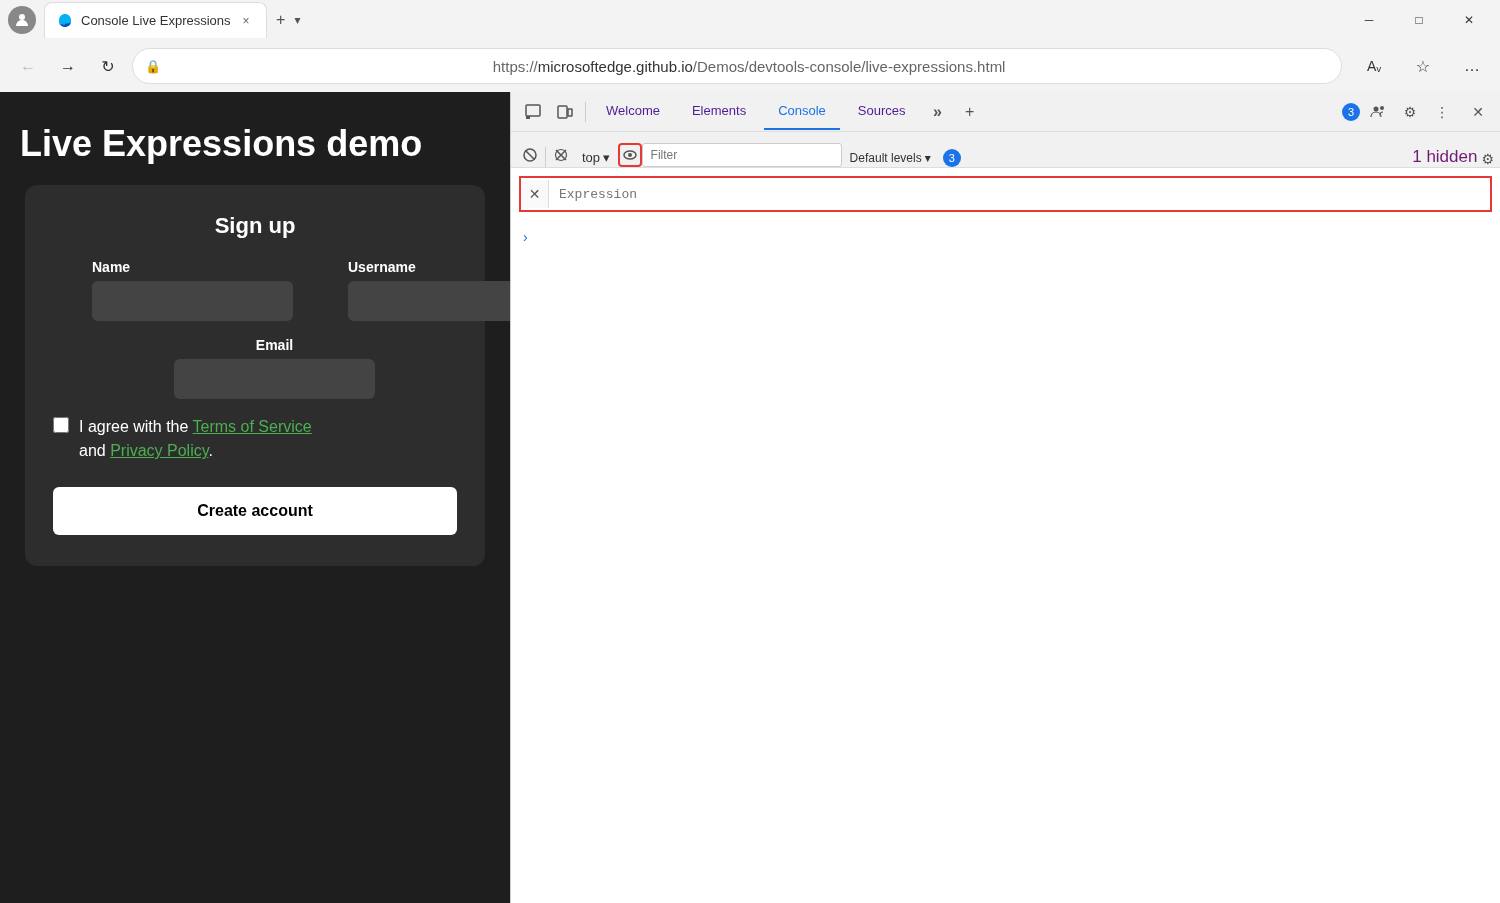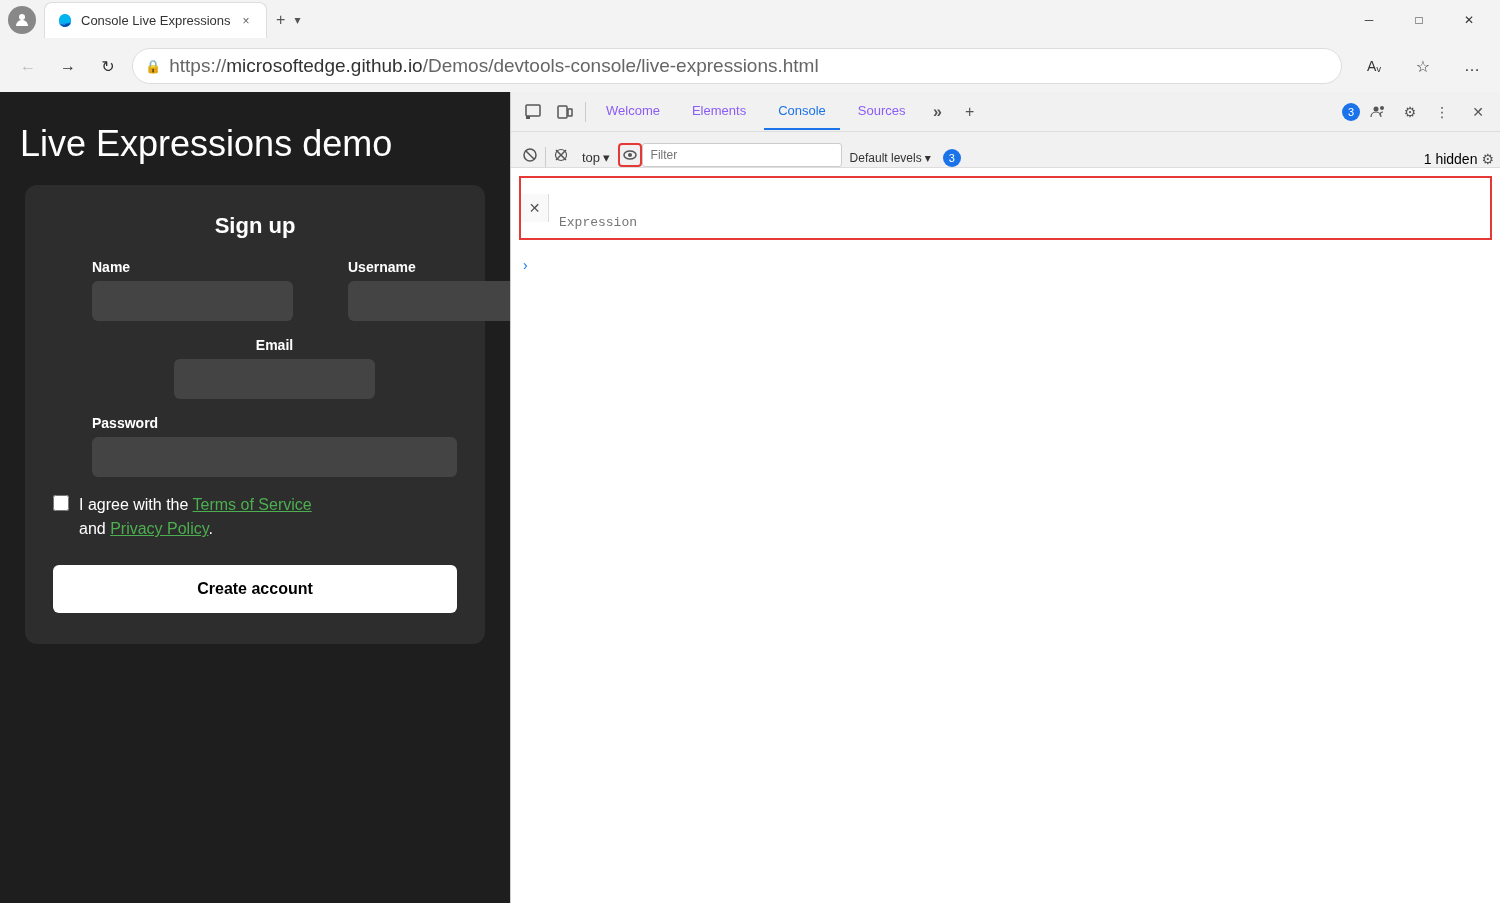--- a/index.html
+++ b/index.html
@@ -18,72 +18,72 @@
     .tab-dropdown { color: #555; font-size: 12px; cursor: pointer; }
     .window-controls { display: flex; align-items: center; gap: 4px; margin-left: auto; }
     .win-btn { width: 46px; height: 32px; display: flex; align-items: center; justify-content: center; font-size: 12px; color: #333; cursor: pointer; border-radius: 4px; }
 
     
     .address-bar { height: 52px; background: #f3f3f3; display: flex; align-items: center; padding: 0 12px; gap: 8px; }
     .nav-btn { width: 32px; height: 32px; display: flex; align-items: center; justify-content: center; border-radius: 50%; cursor: pointer; color: #333; font-size: 16px; }
     .nav-btn.disabled { color: #bbb; cursor: default; }
     .address-input { flex: 1; height: 36px; border-radius: 18px; border: 1px solid #ddd; background: white; display: flex; align-items: center; padding: 0 12px; gap: 8px; font-size: 13px; color: #333; }
     .address-lock { color: #555; font-size: 13px; }
-    .address-text { flex: 1; font-size: 19px; }
+    .address-text { flex: 1; font-size: 15px; text-align: center; }
     .browser-actions { display: flex; align-items: center; gap: 17px; margin-left: 8px; }
     .browser-action-btn { width: 32px; height: 32px; display: flex; align-items: center; justify-content: center; border-radius: 4px; cursor: pointer; color: #333; font-size: 16px; }
 
     
     .main-content { display: flex; flex: 1; overflow: hidden; }
 
     
     .webpage { width: 510px; background: #1e1e1e; display: flex; flex-direction: column; align-items: center; padding: 30px 20px; }
-    .page-title { color: white; font-size: 36px; font-weight: normal; align-self: flex-start; margin-bottom: 20px; line-height: 1.2; }
+    .page-title { color: white; font-size: 36px; font-weight: bold; align-self: flex-start; margin-bottom: 20px; line-height: 1.2; }
 
     
     .signup-card { background: #2d2d2d; border-radius: 12px; padding: 28px 28px 31px 28px; width: 460px; }
     .signup-title { color: white; text-align: center; font-size: 22px; font-weight: bold; margin-bottom: 20px; }
     .form-row { display: flex; gap: 16px; margin-bottom: 16px; }
     .form-group { display: flex; flex-direction: column; gap: 6px; flex: 1; margin-left: 39px; }
     .form-group.full { flex: 1; }
     .form-label { color: white; font-size: 14px; font-weight: 600; }
     .form-input { background: #444; border: none; border-radius: 6px; height: 40px; padding: 0 10px; color: white; font-size: 14px; outline: none; }
     .checkbox-row { display: flex; align-items: flex-start; gap: 10px; margin: 16px 0; }
     .checkbox-input { width: 16px; height: 16px; margin-top: 2px; cursor: pointer; accent-color: #fff; flex-shrink: 0; }
     .checkbox-label { color: white; font-size: 16px; line-height: 1.5; }
     .green-link { color: #4caf50; text-decoration: underline; cursor: pointer; }
     .create-btn { width: 100%; height: 48px; background: white; color: black; border: none; border-radius: 6px; font-size: 16px; font-weight: bold; cursor: pointer; margin-top: 8px; }
 
     
     .devtools { flex: 1; background: white; display: flex; flex-direction: column; border-left: 1px solid #ccc; }
 
     
     .devtools-header { height: 40px; background: #f1f1f1; display: flex; align-items: center; padding: 0 8px; border-bottom: 1px solid #ddd; gap: 4px; }
-    .devtools-tab-btn { padding: 0 14px; height: 36px; display: flex; align-items: center; font-size: 13px; color: #8b5cf6; cursor: pointer; border-bottom: 2px solid transparent; }
+    .devtools-tab-btn { padding: 0 14px; height: 36px; display: flex; align-items: center; font-size: 13px; color: #4c1d95; cursor: pointer; border-bottom: 2px solid transparent; }
     .devtools-tab-btn.active { color: #1a73e8; border-bottom: 2px solid #1a73e8; }
     .devtools-icon-btn { width: 28px; height: 28px; display: flex; align-items: center; justify-content: center; border-radius: 4px; cursor: pointer; color: #555; font-size: 14px; }
     .devtools-spacer { flex: 1; }
     .badge { background: #1a73e8; color: white; border-radius: 50%; width: 18px; height: 18px; font-size: 11px; display: flex; align-items: center; justify-content: center; }
     .devtools-close { margin-left: 4px; }
 
     
     .devtools-toolbar { height: 36px; background: #f1f1f1; display: flex; align-items: flex-end; padding: 0 6px; gap: 0; border-bottom: 1px solid #ddd; }
     .toolbar-btn { height: 24px; padding: 0 6px; display: flex; align-items: center; gap: 4px; border-radius: 3px; cursor: pointer; font-size: 12px; color: #333; }
     .top-selector { display: flex; align-items: center; gap: 3px; padding: 2px 8px; border-radius: 3px; cursor: pointer; font-size: 13px; color: #333; }
     .live-expr-btn { width: 24px; height: 24px; border: 2px solid #e53935; border-radius: 4px; display: flex; align-items: center; justify-content: center; cursor: pointer; }
     .filter-input { flex: 1; max-width: 200px; height: 24px; border: 1px solid #ccc; border-radius: 3px; padding: 0 8px; font-size: 12px; background: white; }
     .default-levels { display: flex; align-items: center; gap: 3px; padding: 2px 8px; border-radius: 3px; cursor: pointer; font-size: 12px; color: #333; }
-    .hidden-count { margin-left: auto; font-size: 14px; color: #000000; }
+    .hidden-count { margin-left: auto; font-size: 17px; color: #701a75; }
     .settings-gear { margin-left: 4px; font-size: 14px; cursor: pointer; color: #555; }
 
     
     .expression-area { padding: 0; }
     .expression-row { display: flex; align-items: center; border: 2px solid #e53935; margin: 8px; }
     .expression-close { width: 28px; height: 28px; display: flex; align-items: center; justify-content: center; font-size: 14px; color: #555; cursor: pointer; border-right: 1px solid #ddd; background: #f9f9f9; }
-    .expression-input { flex: 1; height: 32px; border: none; outline: none; padding: 0 10px; font-size: 13px; color: #333; font-family: 'Courier New', monospace; margin-top: 28px; }
+    .expression-input { flex: 1; height: 32px; border: none; outline: none; padding: 0 10px; font-size: 13px; color: #333; font-family: 'Courier New', monospace; }
 
     
     .console-body { padding: 8px; }
     .chevron-btn { color: #1a73e8; font-size: 14px; cursor: pointer; padding: 2px 4px; }
 
     
     .edge-logo { width: 16px; height: 16px; }
 
     
     .toolbar-divider { width: 1px; height: 20px; background: #ccc; margin: 0 2px; }
@@ -174,24 +174,20 @@
             <label class="form-label">Username</label>
             <input class="form-input" type="text" style="">
           </div>
         </div>
 
         <div class="form-group full" style="margin-bottom:16px;align-items:center;">
           <label class="form-label">Email</label>
           <input class="form-input" type="email" style="">
         </div>
 
-        <div class="form-group full" style="margin-bottom:16px;">
-          <label class="form-label">Password</label>
-          <input class="form-input" type="password" style="">
-        </div>
 
         <div class="checkbox-row">
           <input type="checkbox" class="checkbox-input" style="">
           <span class="checkbox-label">
             <span>I agree with the </span><a class="green-link">Terms of Service</a>
             <br><span>and </span><a class="green-link">Privacy Policy</a><span>.</span>
           </span>
         </div>
 
         <button class="create-btn">Create account</button>

